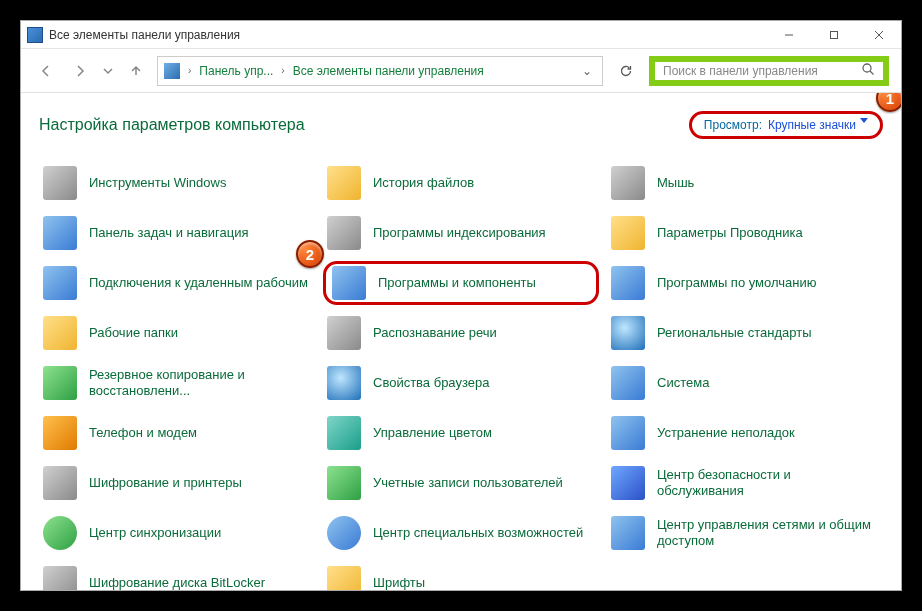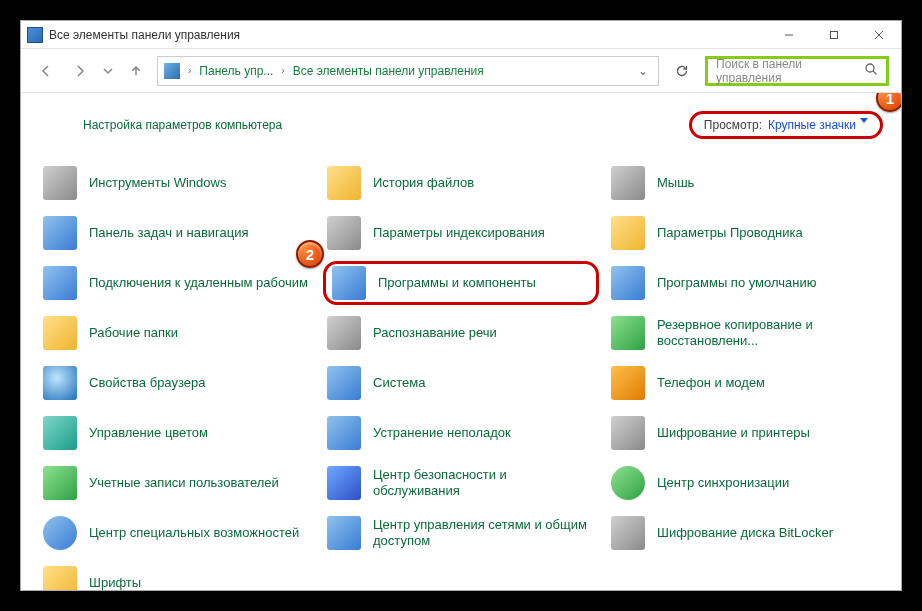--- a/index.html
+++ b/index.html
@@ -13,28 +13,28 @@
   .winbtn { width:45px; height:28px; display:flex; align-items:center; justify-content:center; color:#555; }
   .winbtn svg { width:10px; height:10px; }
   .navbar { height:44px; display:flex; align-items:center; gap:8px; padding:0 12px; border-bottom:1px solid #e0e0e0; }
   .navbtn { width:26px; height:26px; display:flex; align-items:center; justify-content:center; color:#888; border-radius:3px; }
   .addr-wrap { flex:1; height:30px; border:1px solid #ccc; display:flex; align-items:center; padding:0 6px; gap:4px; }
   .addr-icon { width:16px; height:16px; background:linear-gradient(135deg,#6fb1e4,#2b6cb0); }
   .crumb-sep { color:#666; font-size:10px; padding:0 4px;}
   .crumb { color:#15803d; }
   .addr-drop { margin-left:auto; color:#666; width:18px; text-align:center;}
   .refresh { width:30px; height:30px; display:flex; align-items:center; justify-content:center; color:#555; }
-  .search-wrap { width:184px; height:30px; border:3px solid #84cc16; display:flex; align-items:center; padding:0 8px; color:#888; }
+  .search-wrap { width:240px; height:30px; border:6px solid #84cc16; display:flex; align-items:center; padding:0 8px; color:#888; }
   .search-wrap .ph { flex:1; }
   .search-wrap .mag { color:#666; }
   .content { flex:1; padding:18px 18px 0 18px; overflow:hidden; position:relative; }
   .heading-row { display:flex; align-items:center; }
-  .heading { color:#0a6b3a; font-size:12px;margin-left:44px; }
+  .heading { color:#0a6b3a; font-size:16px; }
   .view-box { margin-left:auto; display:flex; align-items:center; gap:6px; border:3px solid #c00; border-radius:14px; padding:4px 12px; }
-  .view-label { color:#404040; }
+  .view-label { color:#0369a1; }
   .view-value { color:#1a4fd6; display:flex; align-items:flex-start; gap:4px;}
   .view-value .tri { width:0;height:0;border-left:4px solid transparent;border-right:4px solid transparent;border-top:5px solid #1a4fd6; }
   .grid { display:grid; grid-template-columns:repeat(3,1fr); column-gap:8px; row-gap:6px; margin-top:22px; }
   .item { display:flex; align-items:center; gap:12px; height:44px; padding:2px 4px; position:relative;}
   .item .ico { width:34px; height:34px; flex:0 0 34px; border-radius:3px; display:flex; align-items:center; justify-content:center; font-size:18px;}
   .item .label { color:#0a6b3a; font-size:13px; line-height:1.2; }
   .hl { border:3px solid #c00; border-radius:14px; padding:4px 6px; }
 
   .call { position:absolute; width:28px; height:28px; border-radius:50%; background:radial-gradient(circle at 30% 30%,#ff8a3c,#d63a00); border:2px solid #8a1f00; color:#fff; font-weight:bold; font-size:15px; display:flex; align-items:center; justify-content:center; box-shadow:inset 0 2px 3px rgba(255,255,255,.5),0 1px 2px rgba(0,0,0,.4); z-index:5;} 
   
@@ -151,21 +151,21 @@
       <div class="item">
             <div class="ico ic-gray"></div>
             <div class="label">Мышь</div>
           </div>
       <div class="item">
             <div class="ico ic-blue"></div>
             <div class="label">Панель задач и навигация</div>
           </div>
       <div class="item">
             <div class="ico ic-gray"></div>
-            <div class="label">Параметры индексирования</div>
+            <div class="label">Программы индексирования</div>
           </div>
 
       <div class="item">
             <div class="ico ic-yellow"></div>
             <div class="label">Параметры Проводника</div>
           </div>
       <div class="item anchor">
             <div class="ico ic-blue"></div>
             <div class="label">Подключения к удаленным рабочим</div>
           </div>
@@ -182,20 +182,24 @@
       <div class="item">
             <div class="ico ic-yellow"></div>
             <div class="label">Рабочие папки</div>
           </div>
       <div class="item">
             <div class="ico ic-gray"></div>
             <div class="label">Распознавание речи</div>
           </div>
 
       <div class="item">
+            <div class="ico ic-globe"></div>
+            <div class="label">Региональные стандарты</div>
+          </div>
+      <div class="item">
             <div class="ico ic-green"></div>
             <div class="label">Резервное копирование и восстановлени...</div>
           </div>
       <div class="item">
             <div class="ico ic-globe"></div>
             <div class="label">Свойства браузера</div>
           </div>
 
       <div class="item">
             <div class="ico ic-blue"></div>

